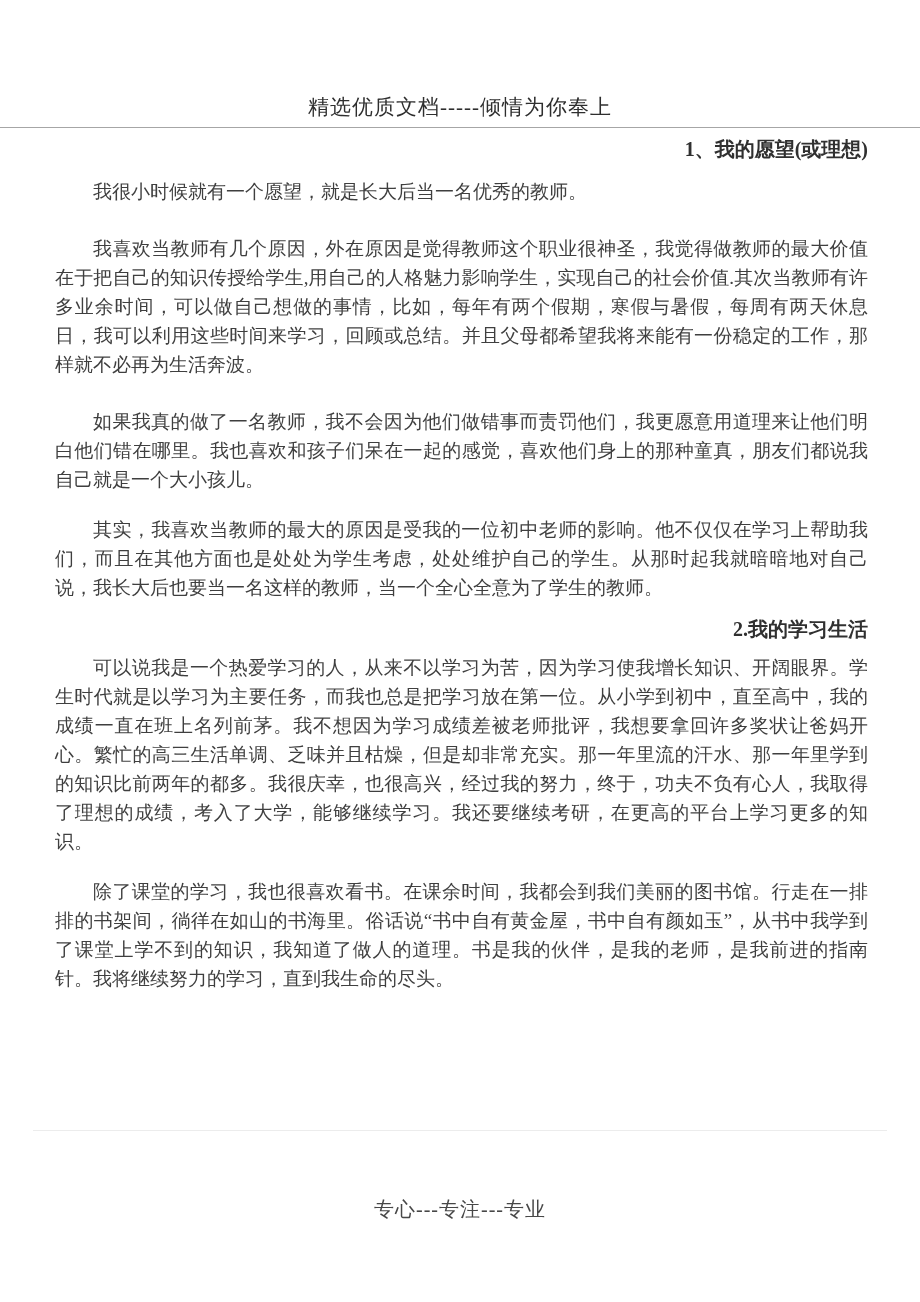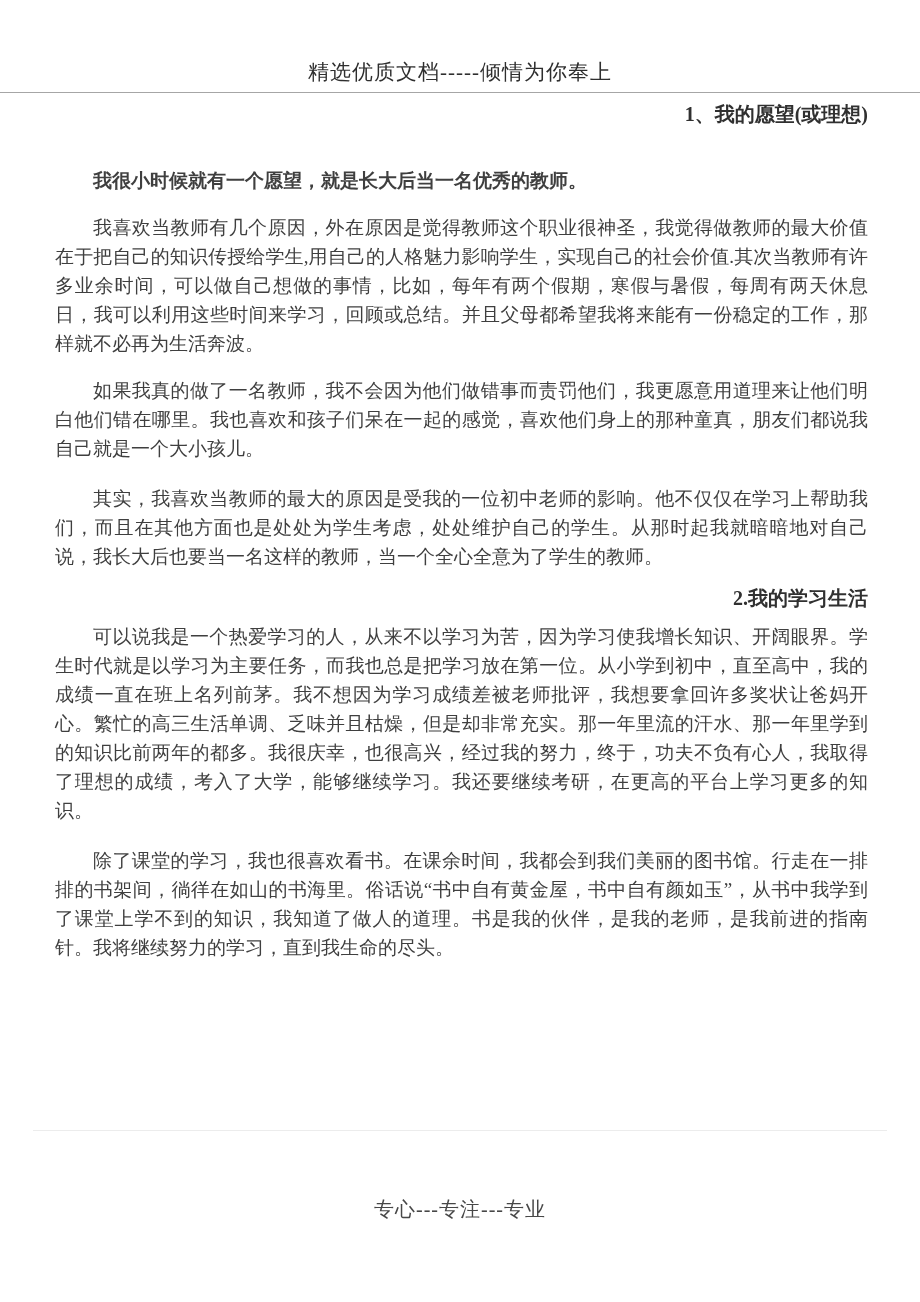--- a/index.html
+++ b/index.html
@@ -10,21 +10,21 @@
   .page {
     position: relative;
     width: 920px;
     height: 1302px;
     background: #ffffff;
     overflow: hidden;
     font-family: "Liberation Serif", "DejaVu Serif", serif;
     color: #3f3f3f;
   }
   .doc-header {
-    padding-top: 59px;
+    padding-top: 94px;
     text-align: center;
     font-size: 21px;
     line-height: 26px;
     color: #2e2e2e;
     letter-spacing: 1px;
   }
   .header-divider {
     margin-top: 7px;
     border: 0;
     border-top: 1px solid #a6a6a6;
@@ -45,22 +45,22 @@
     margin-top: 15px;
   }
   .para {
     margin: 0;
     font-size: 19px;
     line-height: 29px;
     text-align: justify;
     text-indent: 2em;
     color: #3f3f3f;
   }
-  .mt-26 { margin-top: 40px; font-weight: bold; }
-  .mt-18 { margin-top: 18px; }
+  .mt-26 { margin-top: 16px; }
+  .mt-18 { margin-top: 28px; }
   .mt-21 { margin-top: 21px; }
   .mt-24 { margin-top: 12px; }
   .mt-27 { margin-top: 27px; }
   .footer-divider {
     position: absolute;
     left: 33px;
     right: 33px;
     top: 1130px;
     border: 0;
     border-top: 1px solid #ececec;

